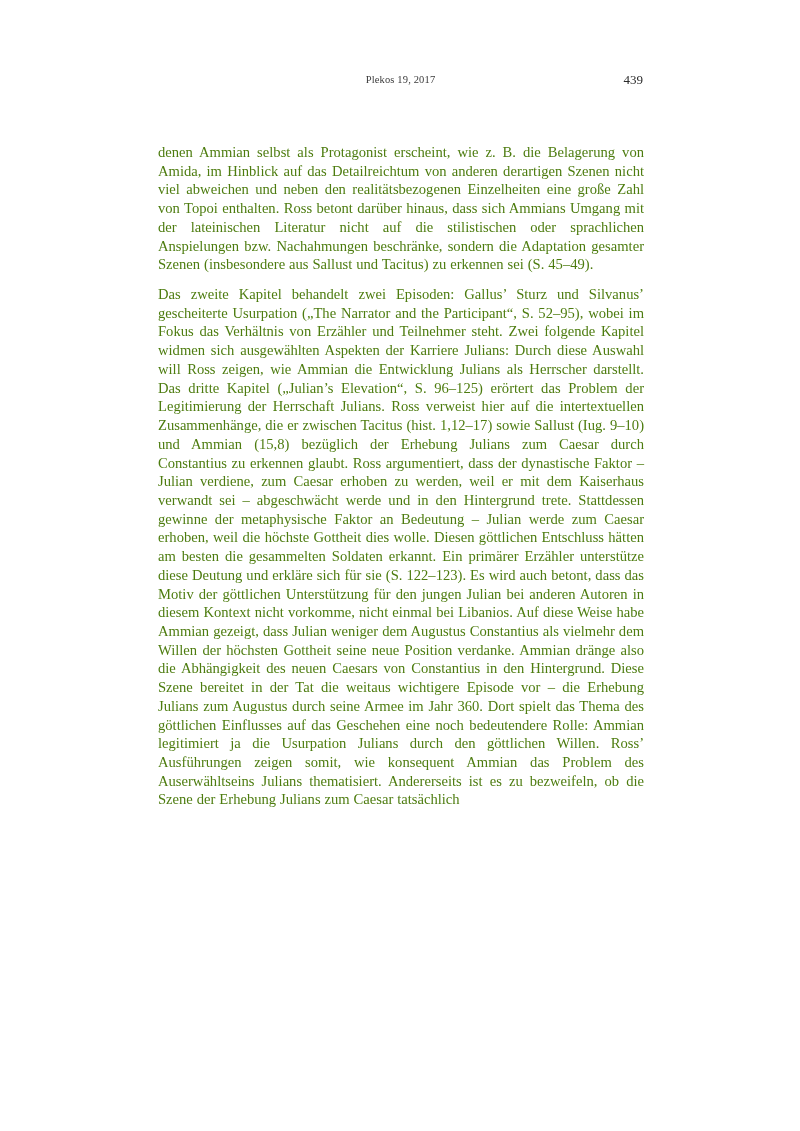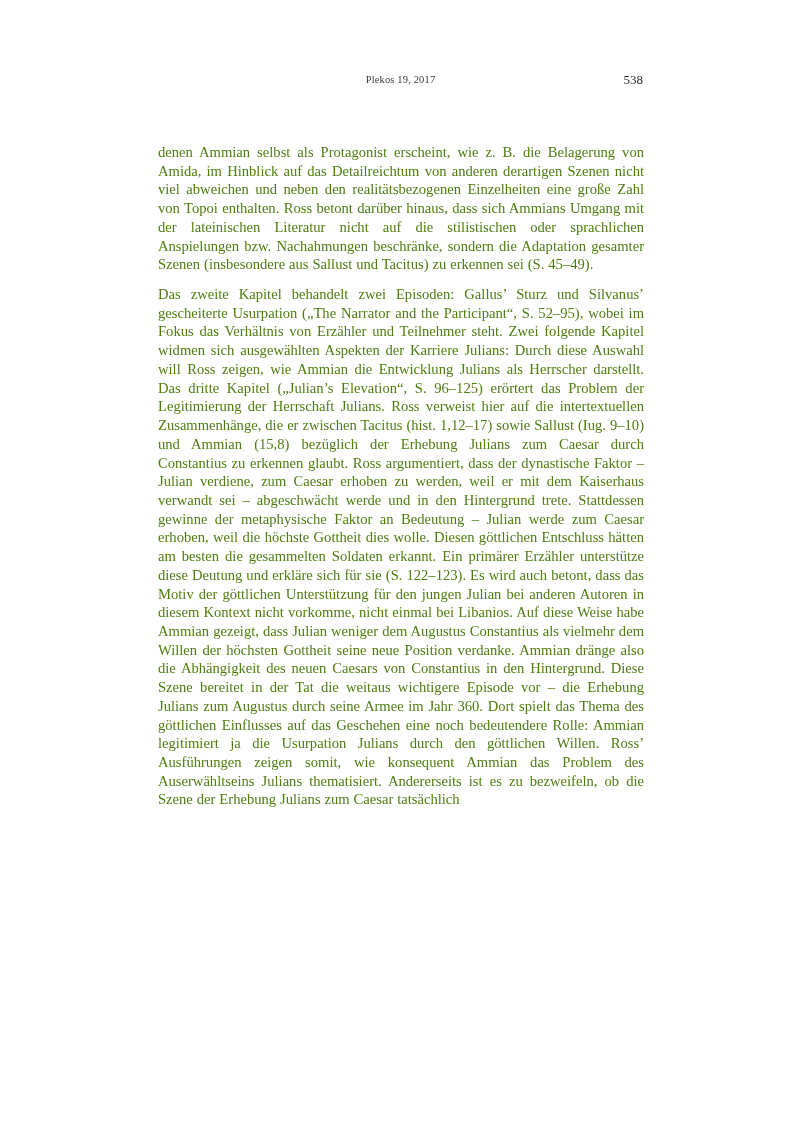--- a/index.html
+++ b/index.html
@@ -75,21 +75,21 @@
     margin-bottom: 0;
   }
 </style>
 </head>
 <body>
 
 <div class="page">
 
   <div class="running-head">
     <div class="running-head-title">Plekos 19, 2017</div>
-    <div class="running-head-pageno">538</div>
+    <div class="running-head-pageno">439</div>
   </div>
 
   <div class="text-block">
     <p class="para">denen Ammian selbst als Protagonist erscheint, wie z. B. die Belagerung von Amida, im Hinblick auf das Detailreichtum von anderen derartigen Szenen nicht viel abweichen und neben den realitätsbezogenen Einzelheiten eine große Zahl von Topoi enthalten. Ross betont darüber hinaus, dass sich Ammians Umgang mit der lateinischen Literatur nicht auf die stilistischen oder sprachlichen Anspielungen bzw. Nachahmungen beschränke, sondern die Adaptation gesamter Szenen (insbesondere aus Sallust und Tacitus) zu erkennen sei (S. 45–49).</p>
     <p class="para">Das zweite Kapitel behandelt zwei Episoden: Gallus’ Sturz und Silvanus’ gescheiterte Usurpation („The Narrator and the Participant“, S. 52–95), wobei im Fokus das Verhältnis von Erzähler und Teilnehmer steht. Zwei folgende Kapitel widmen sich ausgewählten Aspekten der Karriere Julians: Durch diese Auswahl will Ross zeigen, wie Ammian die Entwicklung Julians als Herrscher darstellt. Das dritte Kapitel („Julian’s Elevation“, S. 96–125) erörtert das Problem der Legitimierung der Herrschaft Julians. Ross verweist hier auf die intertextuellen Zusammenhänge, die er zwischen Tacitus (hist. 1,12–17) sowie Sallust (Iug. 9–10) und Ammian (15,8) bezüglich der Erhebung Julians zum Caesar durch Constantius zu erkennen glaubt. Ross argumentiert, dass der dynastische Faktor – Julian verdiene, zum Caesar erhoben zu werden, weil er mit dem Kaiserhaus verwandt sei – abgeschwächt werde und in den Hintergrund trete. Stattdessen gewinne der metaphysische Faktor an Bedeutung – Julian werde zum Caesar erhoben, weil die höchste Gottheit dies wolle. Diesen göttlichen Entschluss hätten am besten die gesammelten Soldaten erkannt. Ein primärer Erzähler unterstütze diese Deutung und erkläre sich für sie (S. 122–123). Es wird auch betont, dass das Motiv der göttlichen Unterstützung für den jungen Julian bei anderen Autoren in diesem Kontext nicht vorkomme, nicht einmal bei Libanios. Auf diese Weise habe Ammian gezeigt, dass Julian weniger dem Augustus Constantius als vielmehr dem Willen der höchsten Gottheit seine neue Position verdanke. Ammian dränge also die Abhängigkeit des neuen Caesars von Constantius in den Hintergrund. Diese Szene bereitet in der Tat die weitaus wichtigere Episode vor – die Erhebung Julians zum Augustus durch seine Armee im Jahr 360. Dort spielt das Thema des göttlichen Einflusses auf das Geschehen eine noch bedeutendere Rolle: Ammian legitimiert ja die Usurpation Julians durch den göttlichen Willen. Ross’ Ausführungen zeigen somit, wie konsequent Ammian das Problem des Auserwähltseins Julians thematisiert. Andererseits ist es zu bezweifeln, ob die Szene der Erhebung Julians zum Caesar tatsächlich</p>
   </div>
 
 </div>
 
 </body></html>

